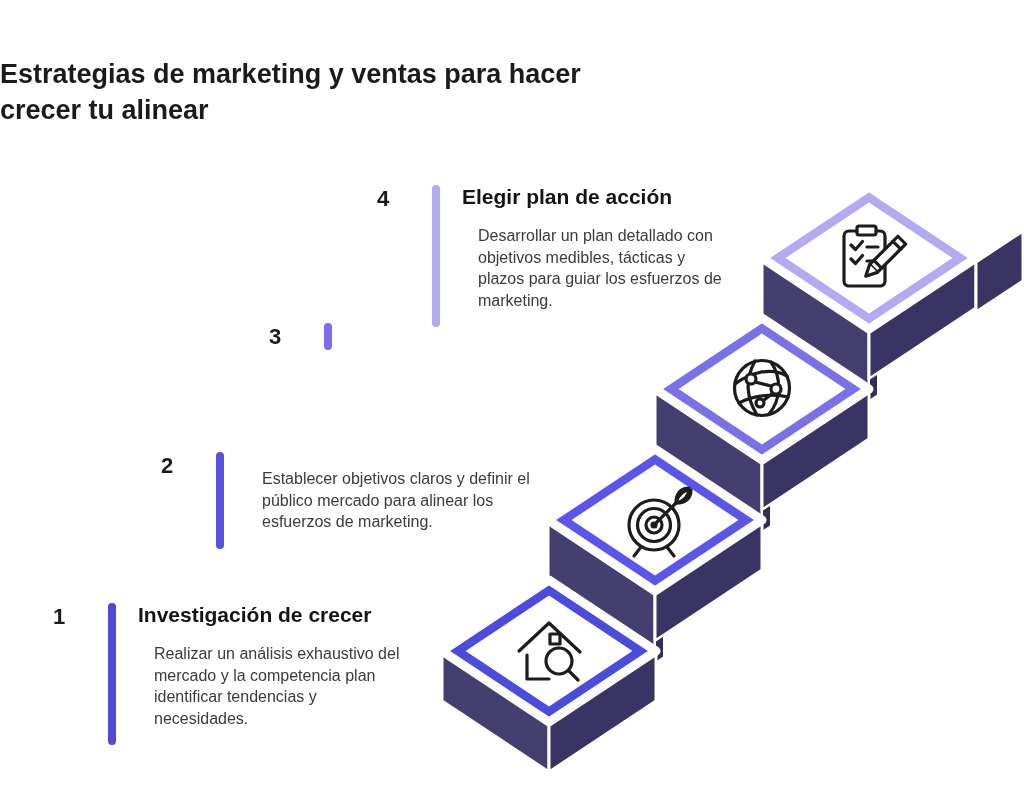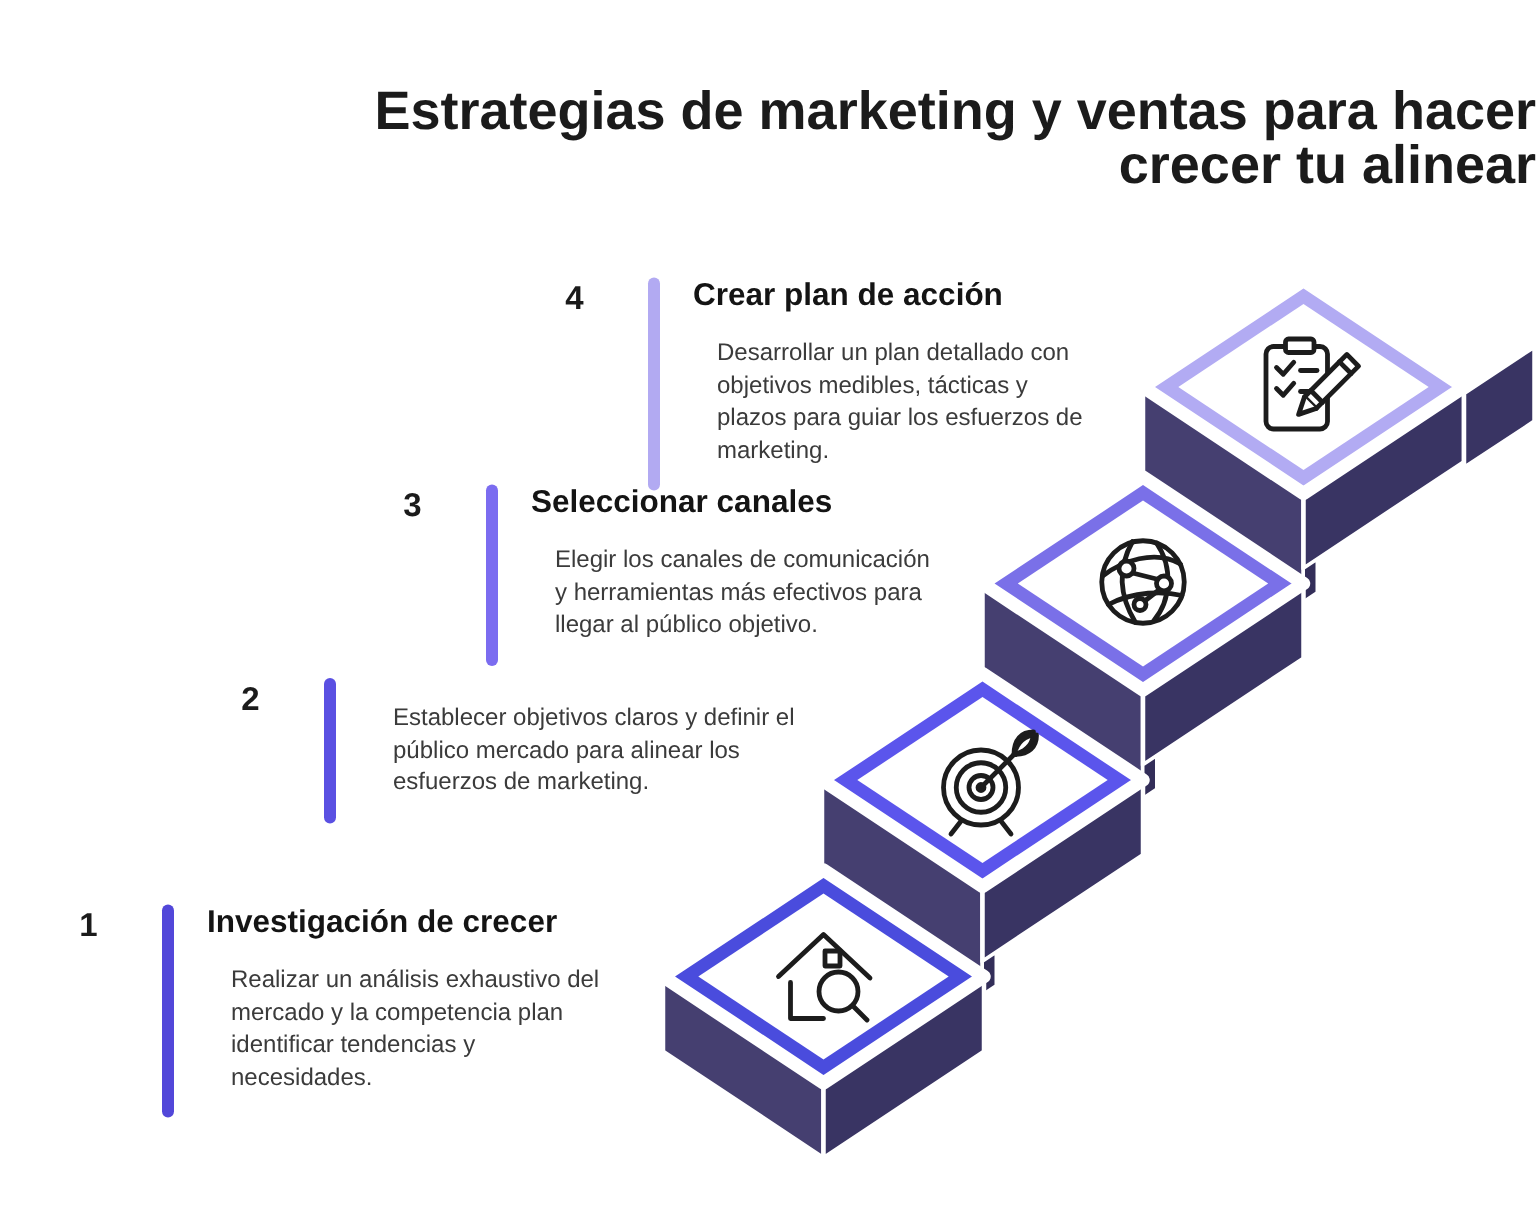--- a/index.html
+++ b/index.html
@@ -1,22 +1,22 @@
 <!DOCTYPE html>
 <html><head>
 <meta charset="utf-8">
 <style>
   html,body{margin:0;padding:0;}
   body{
     width:1024px;height:808px;position:relative;overflow:hidden;
     background:#ffffff;font-family:"Liberation Sans",sans-serif;
   }
   .title{
-    position:absolute;top:56px;left:0;width:100%;text-align:right;
-    font-weight:bold;font-size:36px;line-height:36px;color:#1b1b1b;
+    position:absolute;top:56px;left:0;width:100%;text-align:left;
+    font-weight:bold;font-size:27px;line-height:36px;color:#1b1b1b;
   }
   #stairs{position:absolute;left:0;top:0;width:1024px;height:808px;}
   .step-block{position:absolute;display:flex;align-items:stretch;}
   .step-num{
     width:22px;font-weight:bold;font-size:22px;color:#1b1b1b;
     text-align:center;padding-top:1px;flex:none;
   }
   .accent-bar{width:8px;border-radius:4px;margin-left:38px;flex:none;}
   .step-texts{margin-left:22px;}
   .step-title{margin:0 0 13px 0;font-size:21px;font-weight:bold;color:#141414;}
@@ -122,26 +122,22 @@
   <div class="step-num">2</div>
   <div class="accent-bar" style="background: rgb(90, 80, 226);"></div>
   <div class="step-texts">
     <p class="step-desc">Establecer objetivos claros y definir el público mercado para alinear los esfuerzos de marketing.</p>
   </div>
 </div>
 
 <div class="step-block s3">
   <div class="step-num">3</div>
   <div class="accent-bar" style="background: rgb(123, 108, 240);"></div>
-  <div class="step-texts">
-    <h3 class="step-title">Seleccionar canales</h3>
-    <p class="step-desc">Elegir los canales de comunicación y herramientas más efectivos para llegar al público objetivo.</p>
-  </div>
 </div>
 
 <div class="step-block s4">
   <div class="step-num">4</div>
   <div class="accent-bar" style="background: rgb(178, 170, 242);"></div>
   <div class="step-texts">
-    <h3 class="step-title">Crear plan de acción</h3>
+    <h3 class="step-title">Elegir plan de acción</h3>
     <p class="step-desc">Desarrollar un plan detallado con objetivos medibles, tácticas y plazos para guiar los esfuerzos de marketing.</p>
   </div>
 </div>
 
 </body></html>

